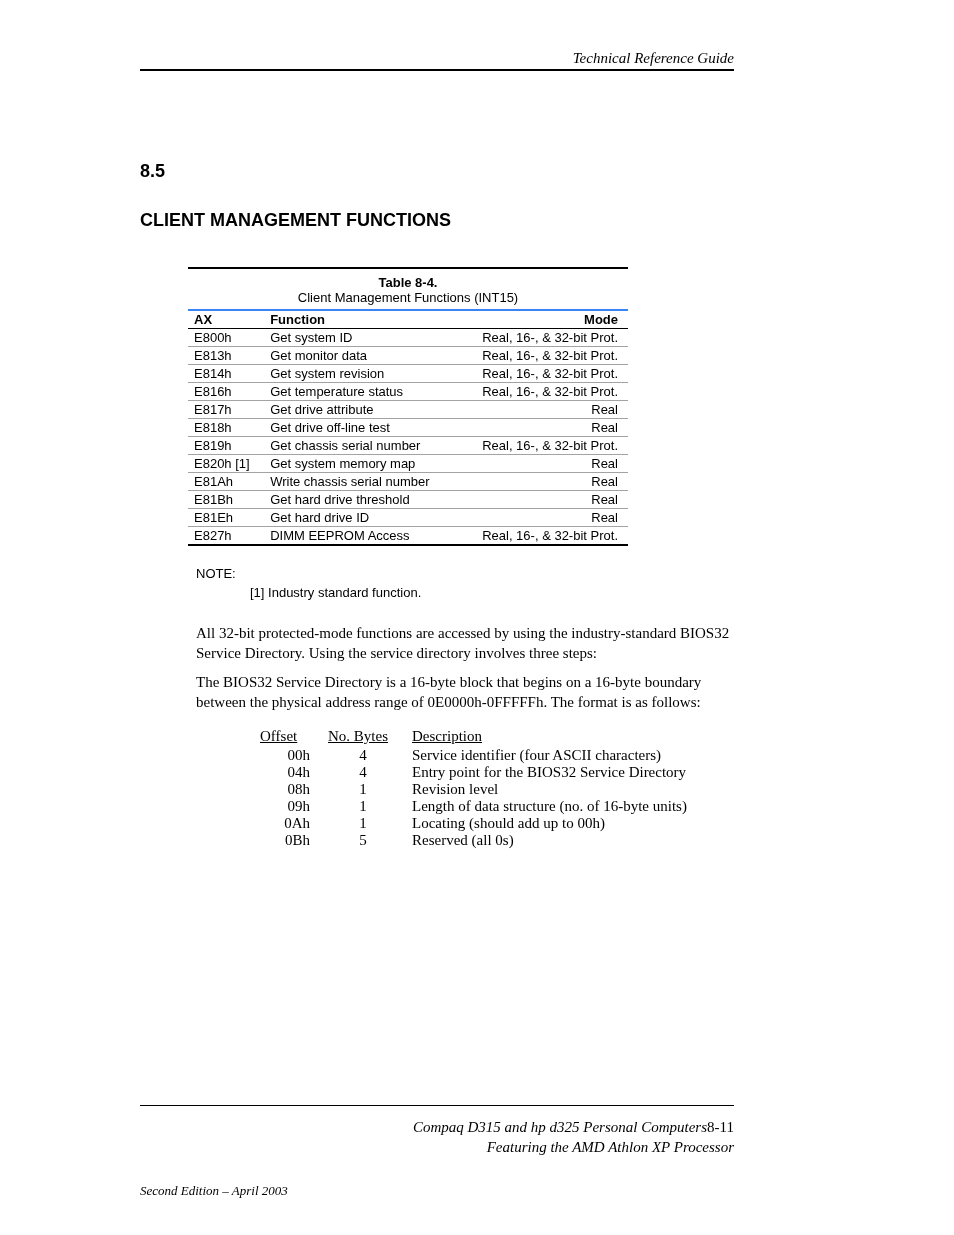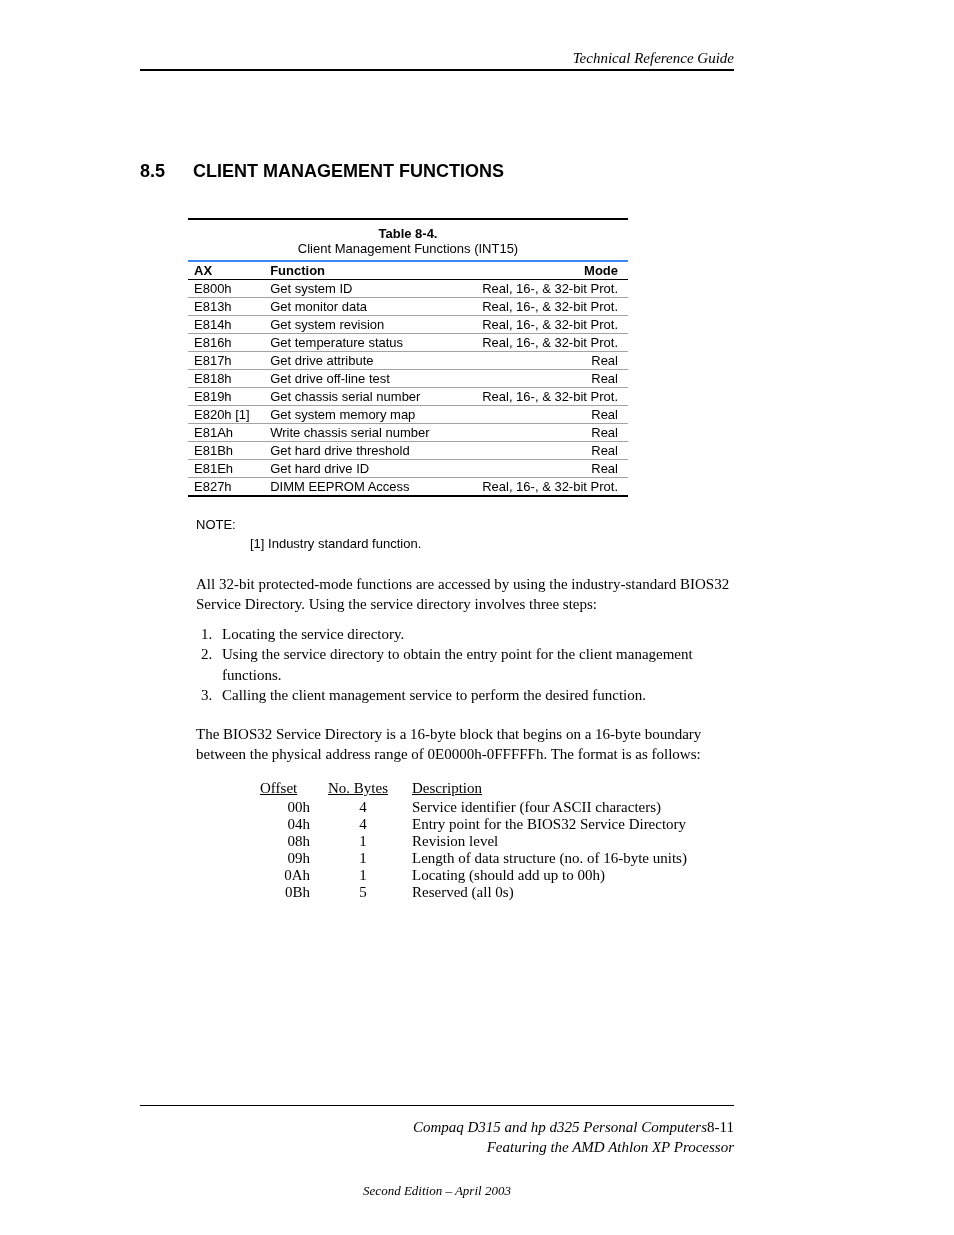--- a/index.html
+++ b/index.html
@@ -27,20 +27,21 @@
     border-bottom: 2.5px solid #000;
     margin-bottom: 90px;
   }
   .section-heading {
     font-family: Arial, Helvetica, sans-serif;
     font-weight: bold;
     font-size: 18px;
     display: flex;
     gap: 28px;
     margin-bottom: 36px;
+    flex-direction: column;
   }
   .body-text {
     margin-left: 56px;
     line-height: 1.3;
     margin-bottom: 10px;
   }
   .table-wrap {
     margin-left: 48px;
     width: 440px;
     margin-top: 30px;
@@ -107,21 +108,21 @@
     bottom: 36px;
   }
   .footer-rule { border-top: 1.5px solid #000; margin-bottom: 12px;}
   .footer-text {
     text-align: right;
     font-style: italic;
     font-size: 15px;
     line-height: 1.3;
   }
   .footer-edition {
-    text-align: center;
+    text-align: left;
     font-style: italic;
     font-size: 13px;
     margin-top: 26px;
   }
   .pagenum { font-style: normal; }
 </style>
 </head>
 <body>
 
 <div class="page">
@@ -211,25 +212,20 @@
             <td class="mode">Real, 16-, &amp; 32-bit Prot.</td>
           </tr>
         </tbody>
     </table>
   </div>
   <div class="note-label">NOTE:</div>
   <div class="note-text">[1] Industry standard function.</div>
 
   <div class="body-text">All 32-bit protected-mode functions are accessed by using the industry-standard BIOS32 Service Directory.  Using the service directory involves three steps:</div>
 
-  <ol class="ol" id="steps-list">
-      <li>Locating the service directory.</li>
-      <li>Using the service directory to obtain the entry point for the client management functions.</li>
-      <li>Calling the client management service to perform the desired function.</li>
-    </ol>
 
   <div class="body-text">The BIOS32 Service Directory is a 16-byte block that begins on a 16-byte boundary between the physical address range of 0E0000h-0FFFFFh. The format is as follows:</div>
 
   <table class="offset-table">
     <thead>
       <tr>
         <th>Offset</th>
         <th>No. Bytes</th>
         <th>Description</th>
       </tr>

